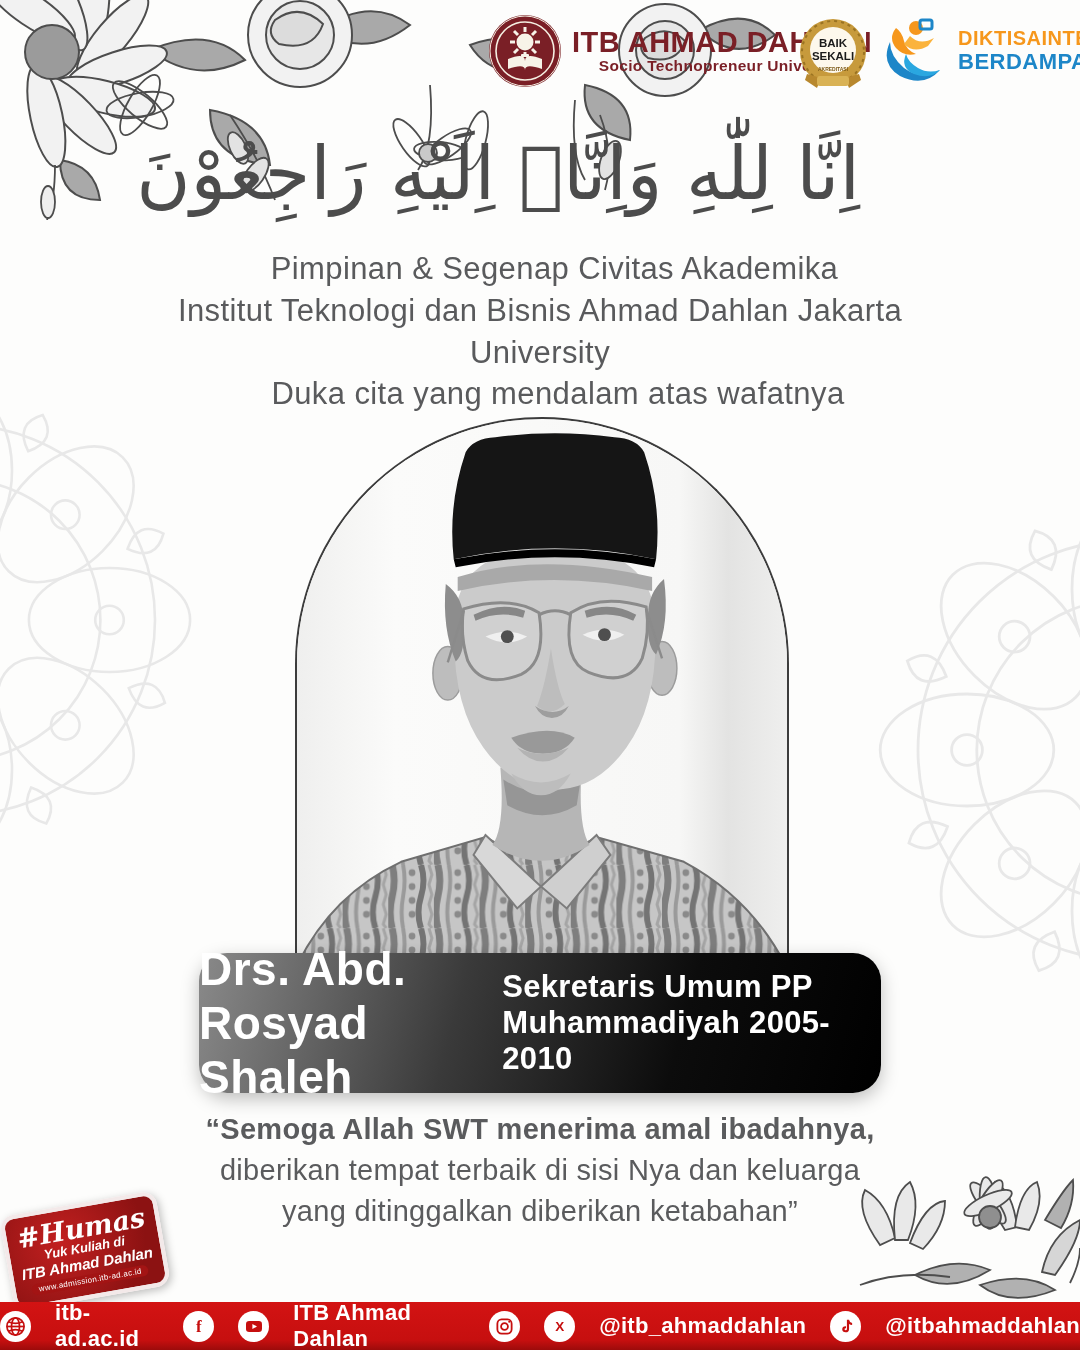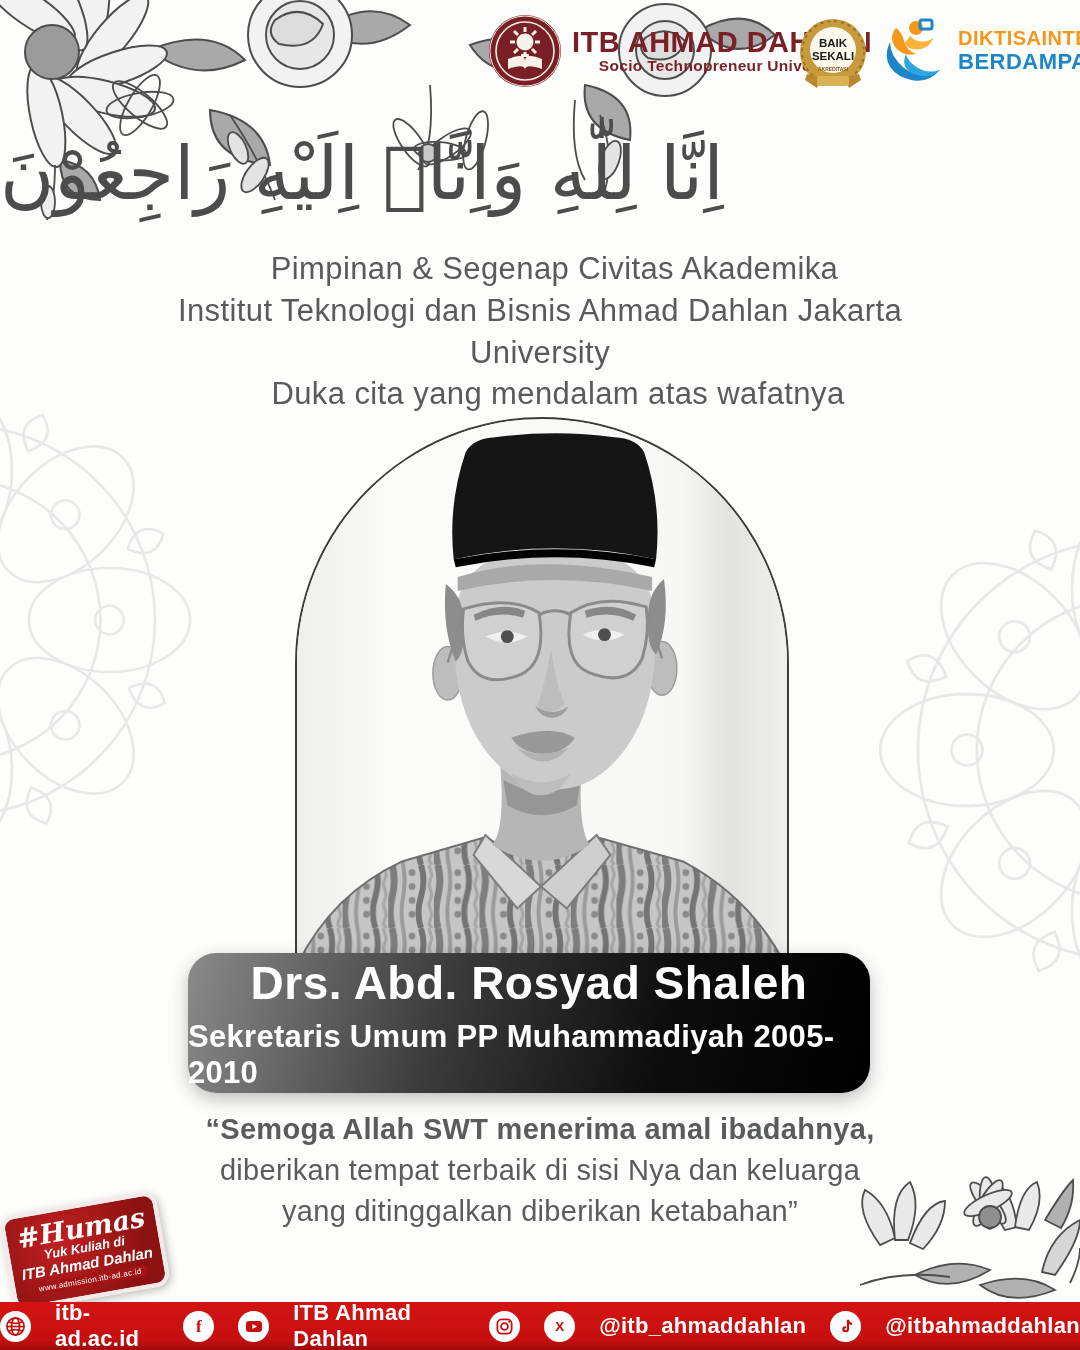--- a/index.html
+++ b/index.html
@@ -16,21 +16,21 @@
   .itb-seal{width:74px;height:74px;}
   .itb-name{color:#7a1f26;font-weight:700;font-size:29px;letter-spacing:.5px;line-height:30px;}
   .itb-tag{color:#7a1f26;font-weight:600;font-size:15.5px;text-align:center;letter-spacing:.3px;}
   .badge-baik{left:793px;top:16px;width:80px;height:76px;}
   .dikti{left:876px;top:14px;display:flex;align-items:center;gap:10px;}
   .dikti-txt1{color:#f6971c;font-weight:800;font-size:20px;letter-spacing:.5px;line-height:24px;}
   .dikti-txt2{color:#1d86c8;font-weight:800;font-size:22px;letter-spacing:.5px;line-height:24px;}
 
   
   .arabic{
-    left:0;top:108px;width:860px;text-align:left;
+    left:0;top:108px;width:860px;text-align:right;
     font-family:"DejaVu Sans",sans-serif;
     font-size:74px;color:#4c4c4c;direction:rtl;line-height:130px;
   }
 
   
   .ann{left:0;width:1080px;text-align:center;color:#595a5c;font-size:31px;letter-spacing:.4px;}
   .ann.l1{top:251px;padding-left:29px;}
   .ann.l2{top:293px;}
   .ann.l3{top:335px;}
   .ann.l4{top:376px;padding-left:36px;}
@@ -38,23 +38,23 @@
   
   .arch{
     left:295px;top:417px;width:494px;height:590px;
     border:2px solid #3c3c3c;border-bottom:none;
     border-radius:247px 247px 0 0;overflow:hidden;background:#fbfbfa;
   }
   .arch svg{display:block;width:100%;height:100%;}
 
   
   .banner{
-    left:188px;top:953px;width:682px;height:140px;border-radius:28px;
+    left:199px;top:953px;width:682px;height:140px;border-radius:28px;
     background:linear-gradient(105deg,#8a8a8a 0%,#3a3a3a 38%,#0c0c0c 70%,#000 100%);
-    display:flex;flex-direction:column;align-items:center;justify-content:center;gap:9px;
+    display:flex;flex-direction:row;align-items:center;justify-content:center;gap:9px;
     box-shadow:0 6px 18px rgba(0,0,0,.25);
   }
   .banner-name{color:#fff;font-weight:800;font-size:46px;letter-spacing:.5px;}
   .banner-title{color:#fff;font-weight:700;font-size:31px;letter-spacing:.3px;}
 
   
   .quote{left:0;width:1080px;text-align:center;color:#5a5b5d;font-size:29px;letter-spacing:.3px;}
   .quote.q1{top:1113px;font-weight:bold;}
   .quote.q2{top:1154px;}
   .quote.q3{top:1195px;}

